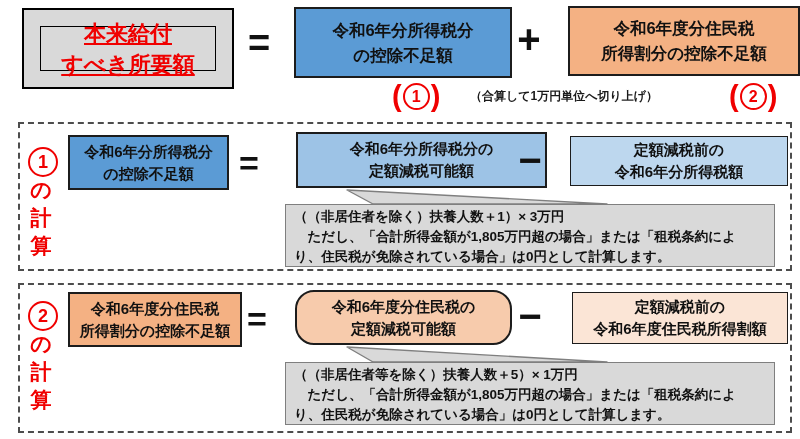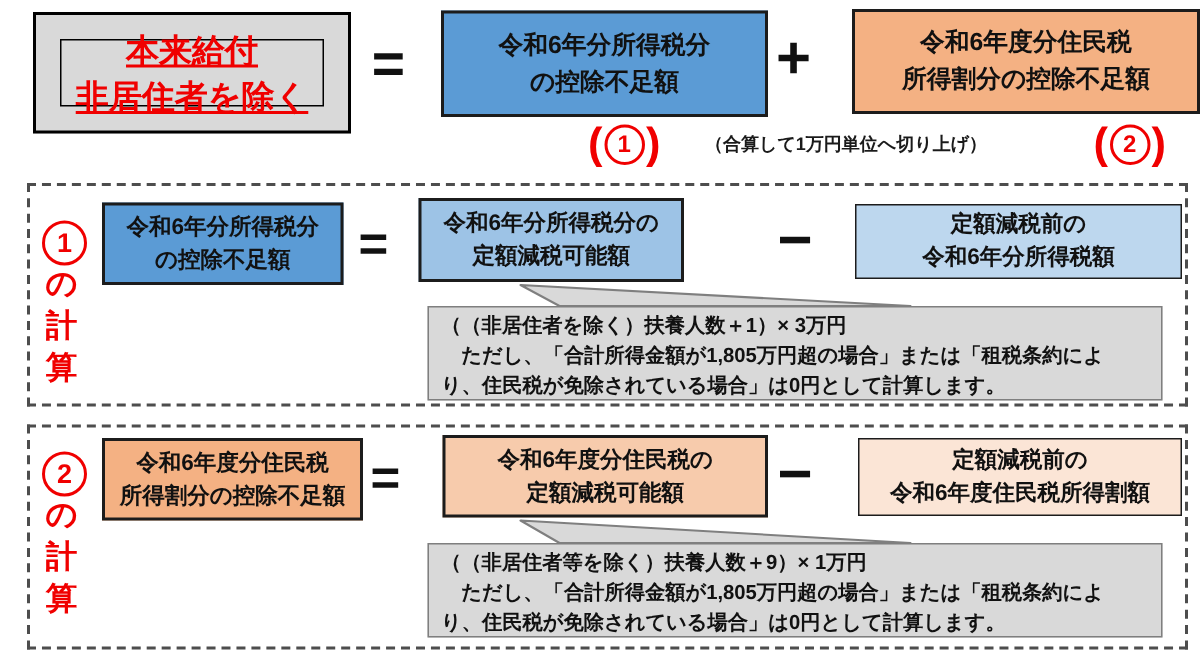--- a/index.html
+++ b/index.html
@@ -45,21 +45,21 @@
   .tail{display:block;}
 </style>
 </head>
 <body>
 
 <div id="stage">
 
   <div class="abs title-outer" style="left:22px;top:8px;width:212px;height:81px;">
     <div class="title-inner">
       <span class="tline">本来給付</span>
-      <span class="tline">非居住者を除く</span>
+      <span class="tline">すべき所要額</span>
     </div>
   </div>
 
   <div class="abs opr" style="left:238px;top:22px;width:42px;font-size:38px;line-height:42px;">=</div>
 
   <div class="abs box top-box" style="left:282px;top:7px;width:218px;height:71px;background:var(--c-blue1);">
     <span class="bl">令和6年分所得税分</span>
     <span class="bl">の控除不足額</span>
   </div>
 
@@ -89,21 +89,21 @@
   <span class="abs circ big" style="left:28px;top:147px;">1</span>
   <div class="abs vlabel" style="left:28px;top:176px;">の計算</div>
 
   <div class="abs box mid-box" style="left:56px;top:135px;width:161px;height:55px;background:var(--c-blue1);">
     <span class="bl">令和6年分所得税分</span>
     <span class="bl">の控除不足額</span>
   </div>
 
   <div class="abs opr" style="left:226px;top:144px;width:46px;font-size:34px;line-height:38px;">=</div>
 
-  <div class="abs box mid-box" style="left:267px;top:132px;width:177px;height:56px;background:var(--c-blue2);">
+  <div class="abs box mid-box" style="left:284px;top:132px;width:251px;height:56px;background:var(--c-blue2);">
     <span class="bl">令和6年分所得税分の</span>
     <span class="bl">定額減税可能額</span>
   </div>
 
   <div class="abs opr" style="left:506px;top:138px;width:48px;font-size:40px;line-height:44px;">−</div>
 
   <div class="abs box light-box" style="left:558px;top:136px;width:218px;height:50px;background:var(--c-blue3);">
     <span class="bl">定額減税前の</span>
     <span class="bl">令和6年分所得税額</span>
   </div>
@@ -123,35 +123,35 @@
   <span class="abs circ big" style="left:28px;top:301px;">2</span>
   <div class="abs vlabel" style="left:28px;top:330px;">の計算</div>
 
   <div class="abs box mid-box" style="left:56px;top:292px;width:174px;height:55px;background:var(--c-orange1);">
     <span class="bl">令和6年度分住民税</span>
     <span class="bl">所得割分の控除不足額</span>
   </div>
 
   <div class="abs opr" style="left:234px;top:300px;width:46px;font-size:34px;line-height:38px;">=</div>
 
-  <div class="abs box mid-box" style="left:283px;top:290px;width:217px;height:55px;background:var(--c-orange2);">
+  <div class="abs box mid-box" style="left:283px;top:290px;width:217px;height:55px;background:var(--c-orange2);border-radius:19px;">
     <span class="bl">令和6年度分住民税の</span>
     <span class="bl">定額減税可能額</span>
   </div>
 
   <div class="abs opr" style="left:506px;top:294px;width:48px;font-size:40px;line-height:44px;">−</div>
 
   <div class="abs box light-box" style="left:560px;top:292px;width:216px;height:52px;background:var(--c-orange3);">
     <span class="bl">定額減税前の</span>
     <span class="bl">令和6年度住民税所得割額</span>
   </div>
 
   <svg class="abs tail" style="left:340px;top:343px;" width="280" height="20" viewBox="0 0 280 20">
     <polygon points="7,4 267,19 33,19" fill="#D9D9D9" stroke="#7f7f7f" stroke-width="1.4" stroke-linejoin="round"></polygon>
   </svg>
 
   <div class="abs note" style="left:285px;top:362px;width:490px;height:63px;">
-    <div class="nline">（（非居住者等を除く）扶養人数＋9）× 1万円</div>
+    <div class="nline">（（非居住者等を除く）扶養人数＋5）× 1万円</div>
     <div class="nline">　ただし、「合計所得金額が1,805万円超の場合」または「租税条約によ</div>
     <div class="nline">り、住民税が免除されている場合」は0円として計算します。</div>
   </div>
 
 </div>
 
 </body></html>

